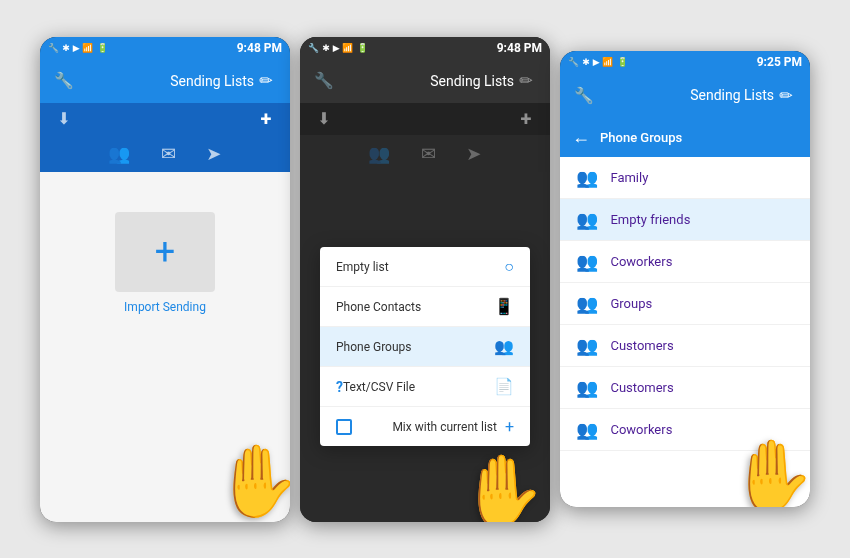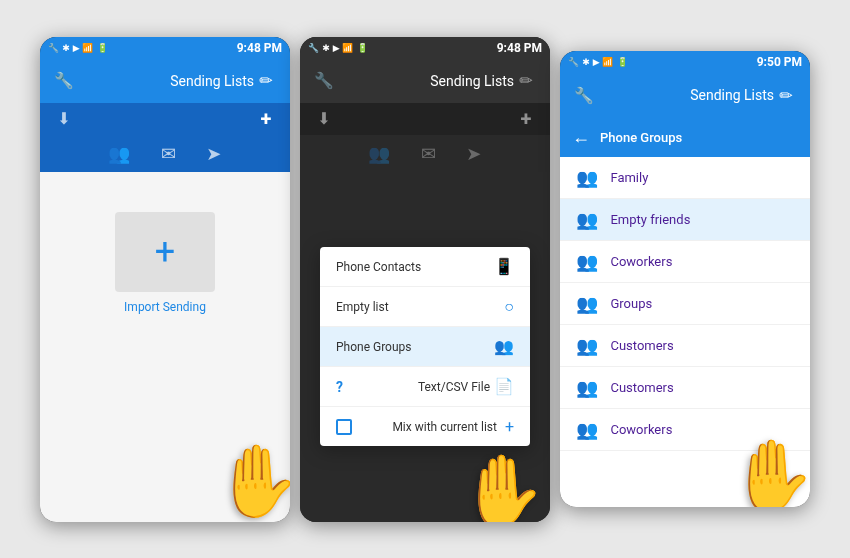--- a/index.html
+++ b/index.html
@@ -345,37 +345,37 @@
       <span class="tab-icon">✉</span>
       <span class="tab-icon">➤</span>
     </div>
 
     <div class="screen-content" style="position:relative;min-height:350px;background:#555;">
 
       <div class="dialog-overlay">
         <div class="dialog-box">
 
           <div class="dialog-item">
+            <span>Empty list</span>
+            <span class="dialog-item-icon">○</span>
+          </div>
+
+          <div class="dialog-item">
             <span>Phone Contacts</span>
             <span class="dialog-item-icon">📱</span>
-          </div>
-
-          <div class="dialog-item">
-            <span>Empty list</span>
-            <span class="dialog-item-icon">○</span>
           </div>
 
           <div class="dialog-item selected">
             <span>Phone Groups</span>
             <span class="dialog-item-icon">👥</span>
           </div>
 
           <div class="dialog-item">
             <span class="icon-question">?</span>
-            <span style="flex:1;text-align:right;margin-right:4px;">Text/CSV File</span>
+            <span style="flex:1;text-align:left;margin-right:12px;">Text/CSV File</span>
             <span class="dialog-item-icon">📄</span>
           </div>
 
           <div class="dialog-item">
             <span class="checkbox-icon"></span>
             <span style="flex:1;text-align:right;margin-right:8px;">Mix with current list</span>
             <span style="font-size:16px;color:#1e88e5;">+</span>
           </div>
         </div>
       </div>
@@ -387,21 +387,21 @@
   <div class="phone">
 
     <div class="status-bar blue">
       <div class="status-left">
         <span style="font-size:9px;color:white;">🔧</span>
         <span style="font-size:9px;color:white;">✱</span>
         <span style="font-size:9px;color:white;">▶</span>
         <span style="font-size:9px;color:white;">📶</span>
         <span style="font-size:9px;color:white;">🔋</span>
       </div>
-      <span class="status-time">9:50 PM</span>
+      <span class="status-time">9:25 PM</span>
     </div>
 
     <div class="app-bar">
       <div class="icon-btn">🔧</div>
       <span class="app-bar-title">Sending Lists</span>
       <div class="icon-btn">✏</div>
     </div>
 
     <div class="back-bar">
       <span class="back-icon">←</span>

